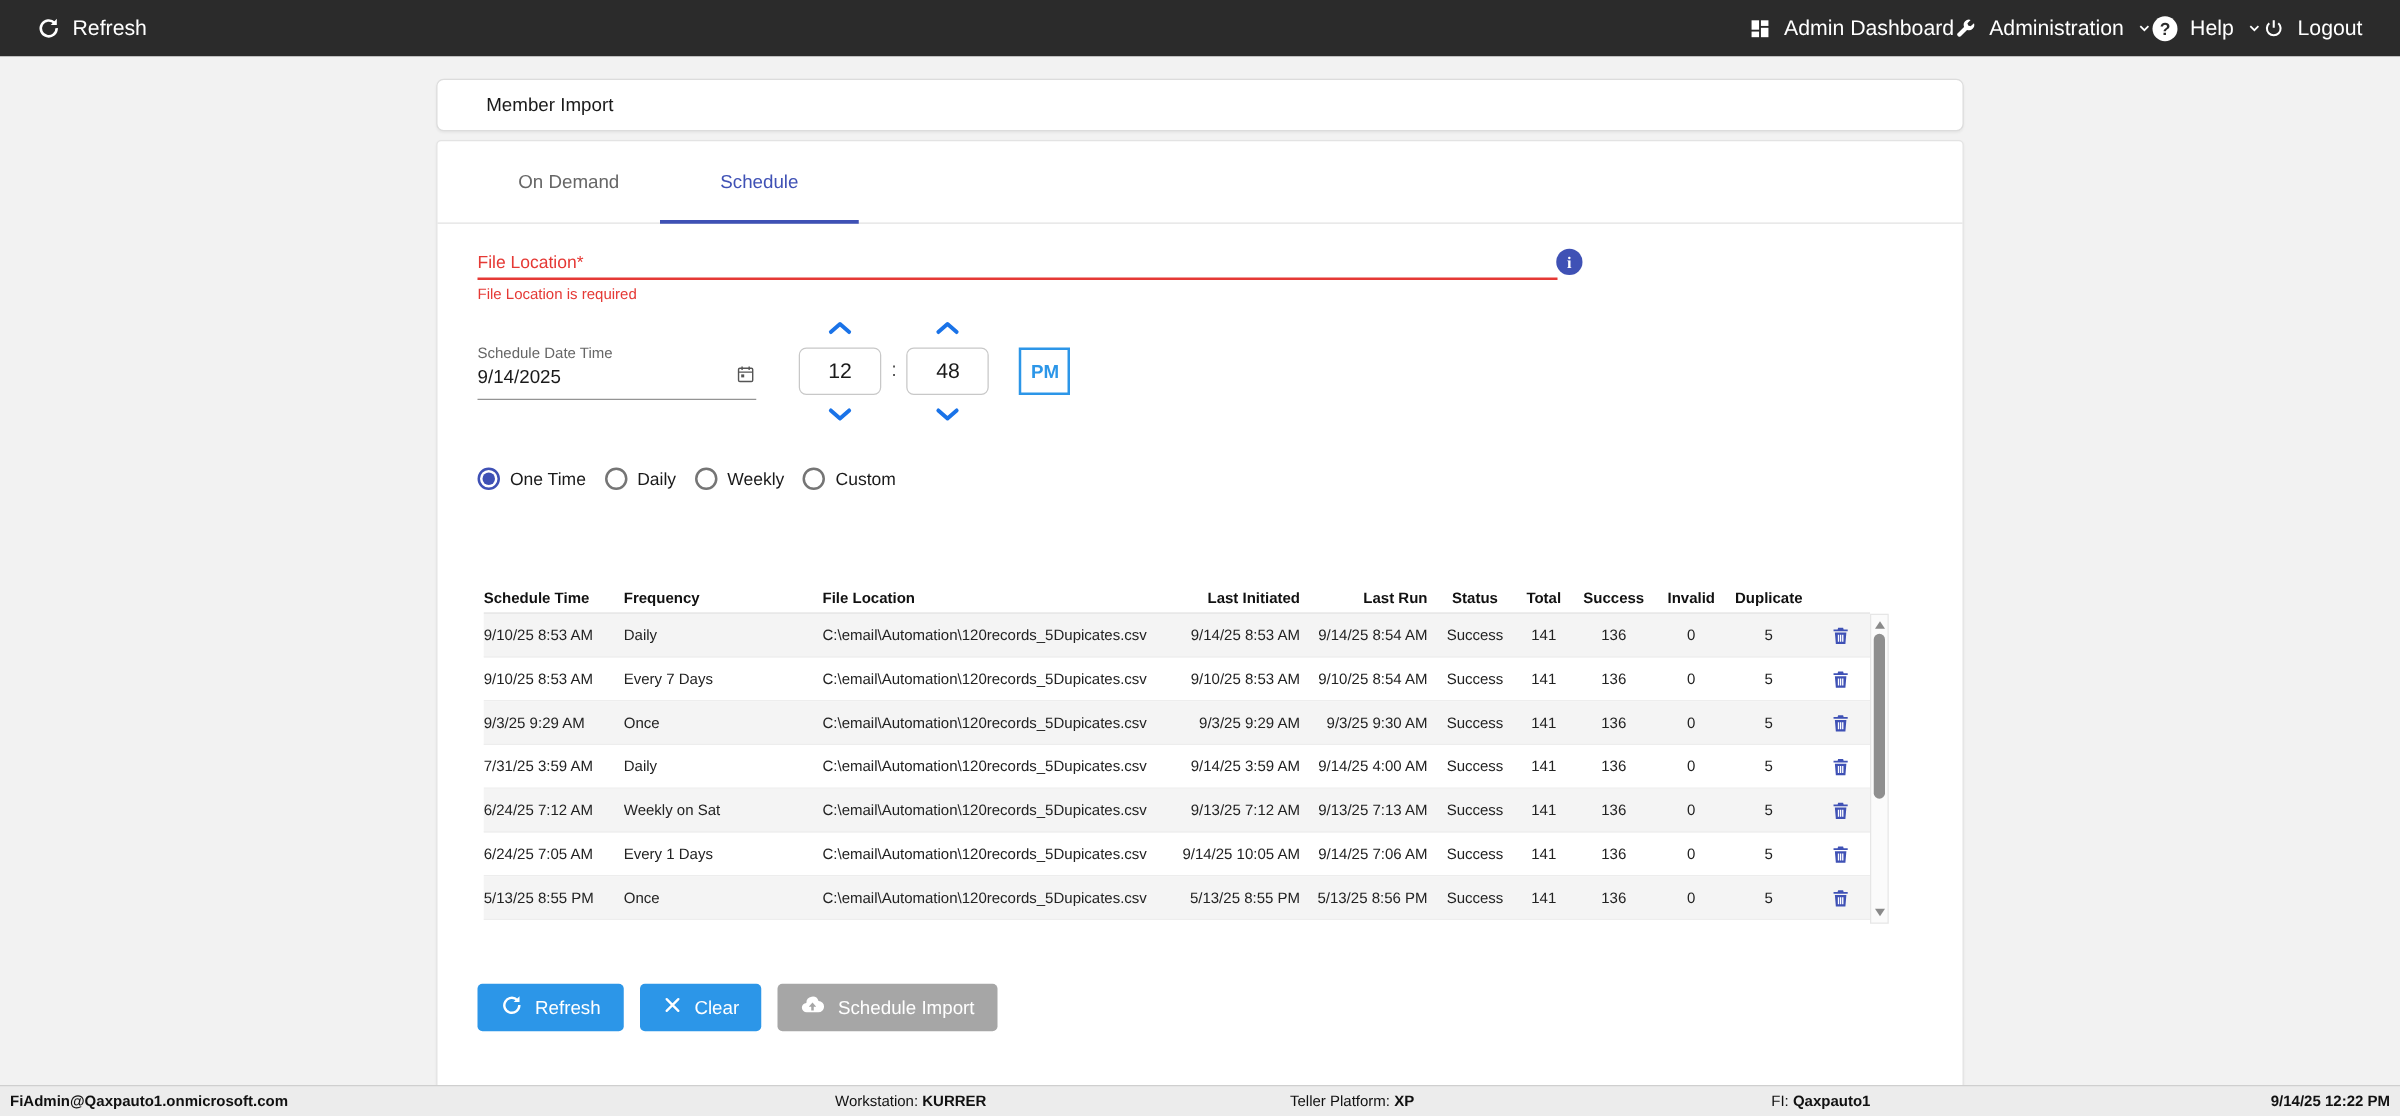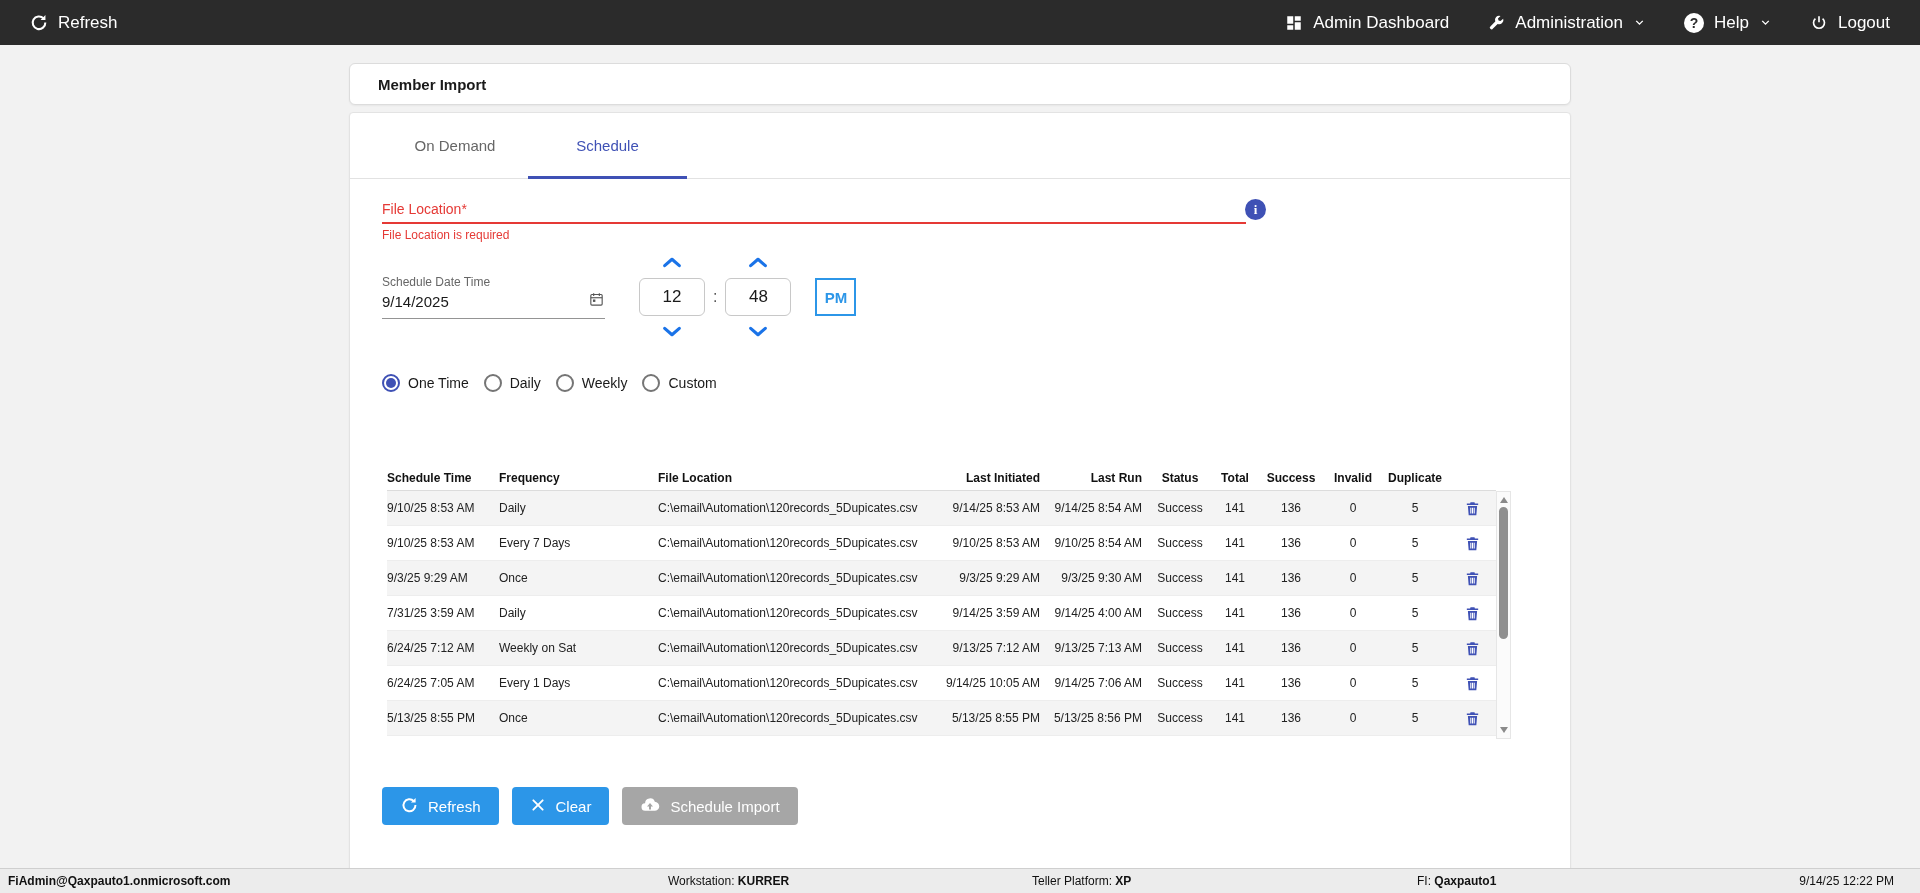--- a/index.html
+++ b/index.html
@@ -10,33 +10,33 @@
     position:relative;
     overflow:hidden;
     color:#1a1a1a;
   }
   
   .topbar {
     height:45px; background:#2b2b2b; color:#fff;
     display:flex; align-items:center; padding:0 30px 0 29px;
   }
   .tb-item { display:flex; align-items:center; gap:10px; font-size:17px; cursor:pointer; white-space:nowrap; }
-  .topbar-right { margin-left:auto; display:flex; align-items:flex-start; gap:38px; }
+  .topbar-right { margin-left:auto; display:flex; align-items:flex-start; }
   .tb-icon { display:flex; align-items:center; }
   .help-badge {
     width:20px; height:20px; border-radius:50%; background:#fff; color:#2b2b2b;
     font-weight:bold; font-size:14px; display:flex; align-items:center; justify-content:center;
   }
   
   .content { width:1222px; margin:0 auto; }
   .header-card {
     margin-top:18px; height:42px; background:#fff;
     border:1px solid #dcdcdc; border-radius:6px;
-    display:flex; align-items:center; padding-left:28px;
-    font-size:15px; font-weight:bold; box-shadow:0 1px 2px rgba(0,0,0,.05);
+    display:flex; align-items:center; padding-left:39px;
+    font-size:15px; font-weight:normal; box-shadow:0 1px 2px rgba(0,0,0,.05);
   }
   .main-card {
     margin-top:7px; height:757px; background:#fff;
     border:1px solid #e3e3e3; border-radius:4px 4px 0 0;
     box-shadow:0 1px 2px rgba(0,0,0,.05);
   }
   
   .tabbar { height:66px; border-bottom:1px solid #e2e2e2; display:flex; align-items:stretch; padding-left:32px; }
   .tab {
     width:146px; display:flex; align-items:center; justify-content:center;
@@ -121,21 +121,21 @@
   .statusbar {
     position:absolute; left:0; right:0; bottom:0; height:25px;
     background:#ececec; border-top:1px solid #cfcfcf; font-size:12px; color:#111;
   }
   .sb-item { position:absolute; top:0; line-height:24px; white-space:nowrap; }
   .sb-item b { font-weight:bold; }
   .sb-user { left:8px; font-weight:bold; }
   .sb-ws { left:668px; }
   .sb-teller { left:1032px; }
   .sb-fi { left:1417px; }
-  .sb-time { right:26px; font-weight:normal; }
+  .sb-time { right:8px; font-weight:bold; }
 </style>
 </head>
 <body>
 
 <div class="topbar">
   <div class="tb-item">
     <span class="tb-icon">
       <svg width="19" height="19" viewBox="0 0 24 24">
           <path d="M18.4 6.8A8 8 0 1 0 20.6 12" fill="none" stroke="#fff" stroke-width="2.6"></path>
           <path d="M20.8 2.6v6.2h-6.2z" fill="#fff"></path>

